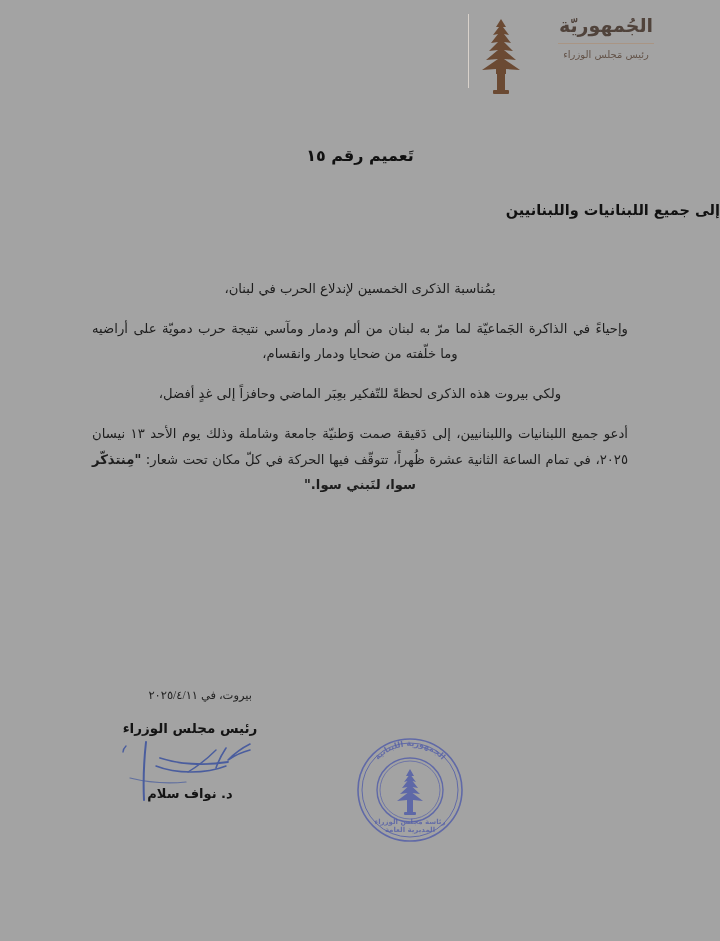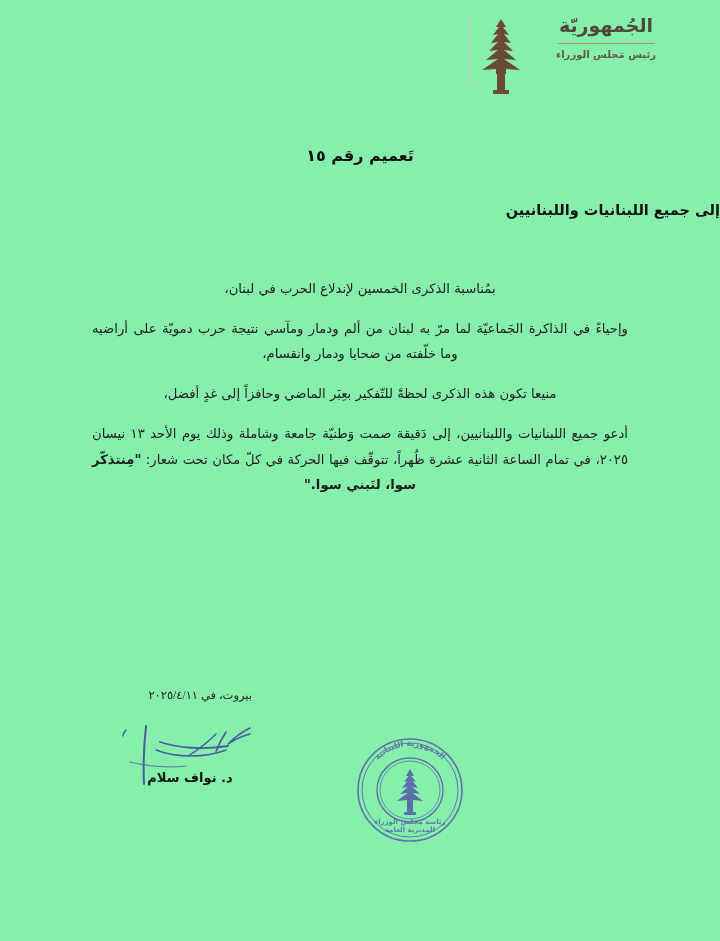--- a/index.html
+++ b/index.html
@@ -12,21 +12,21 @@
     height: 941px;
     position: relative;
     font-family: "DejaVu Sans", "Liberation Sans", sans-serif;
     color: #1b1b1b;
     overflow: hidden;
   }
 
   .page {
     position: absolute;
     inset: 0;
-    background: #86efac;
+    background: #a3a3a3;
   }
 
   
   .letterhead {
     position: absolute;
     top: 12px;
     right: 20px;
     width: 230px;
     height: 105px;
     display: flex;
@@ -58,21 +58,21 @@
   }
   .emblem-rule {
     width: 96px;
     height: 1px;
     background: #a99584;
     margin: 7px auto 5px auto;
   }
   .emblem-sub {
     color: #5c4a3e;
     font-size: 10px;
-    font-weight: bold;
+    font-weight: normal;
     letter-spacing: 0.4px;
     opacity: 0.9;
     text-align: center;
   }
   .letterhead-divider {
     position: absolute;
     top: 14px;
     right: 251px;
     width: 1px;
     height: 74px;
@@ -210,27 +210,28 @@
     </div>
   </div>
   <div class="letterhead-divider"></div>
 
   <div class="doc-title">تَعميم رقم ١٥</div>
   <div class="doc-subtitle">إلى جميع اللبنانيات واللبنانيين</div>
 
   <div class="body-block">
     <p class="para p-center">بمُناسبة الذكرى الخمسين لإندلاع الحرب في لبنان،</p>
     <p class="para">وإحياءً في الذاكرة الجَماعيّة لما مرّ به لبنان من ألم ودمار ومآسي نتيجة حرب دمويّة على أراضيه وما خلّفته من ضحايا ودمار وانقسام،</p>
-    <p class="para p-center">منيعا تكون هذه الذكرى لحظةً للتّفكير بعِبَر الماضي وحافزاً إلى غدٍ أفضل،</p>
+    <p class="para p-center">ولكي بيروت هذه الذكرى لحظةً للتّفكير بعِبَر الماضي وحافزاً إلى غدٍ أفضل،</p>
     <p class="para p-last"><span>أدعو جميع اللبنانيات واللبنانيين، إلى دَقيقة صمت وَطنيّة جامعة وشاملة وذلك يوم الأحد ١٣ نيسان ٢٠٢٥، في تمام الساعة الثانية عشرة ظُهراً، تتوقّف فيها الحركة في كلّ مكان تحت شعار: </span><span class="slogan">"مِنتذكّر سوا، لنَبني سوا."</span></p>
   </div>
 
   <div class="date-line">بيروت، في ٢٠٢٥/٤/١١</div>
 
   <div class="signature-block">
+    <div class="sig-title">رئيس مجلس الوزراء</div>
     <div class="sig-ink">
       <svg width="180" height="72" viewBox="0 0 180 72" aria-hidden="true">
         <g fill="none" stroke="#4a5d9e" stroke-linecap="round" stroke-linejoin="round">
           <path d="M150 10 C142 14, 134 20, 128 26 C134 22, 142 18, 150 16" stroke-width="1.6"></path>
           <path d="M126 14 C122 20, 118 28, 116 34" stroke-width="1.6"></path>
           <path d="M116 16 C108 24, 98 32, 88 38" stroke-width="1.4"></path>
           <path d="M60 24 C78 30, 104 32, 128 28" stroke-width="1.8"></path>
           <path d="M56 32 C76 40, 106 40, 126 32" stroke-width="1.5"></path>
           <path d="M46 8 C44 26, 43 44, 44 66" stroke-width="2"></path>
           <path d="M26 12 C24 14, 23 16, 23 18" stroke-width="1.4"></path>

